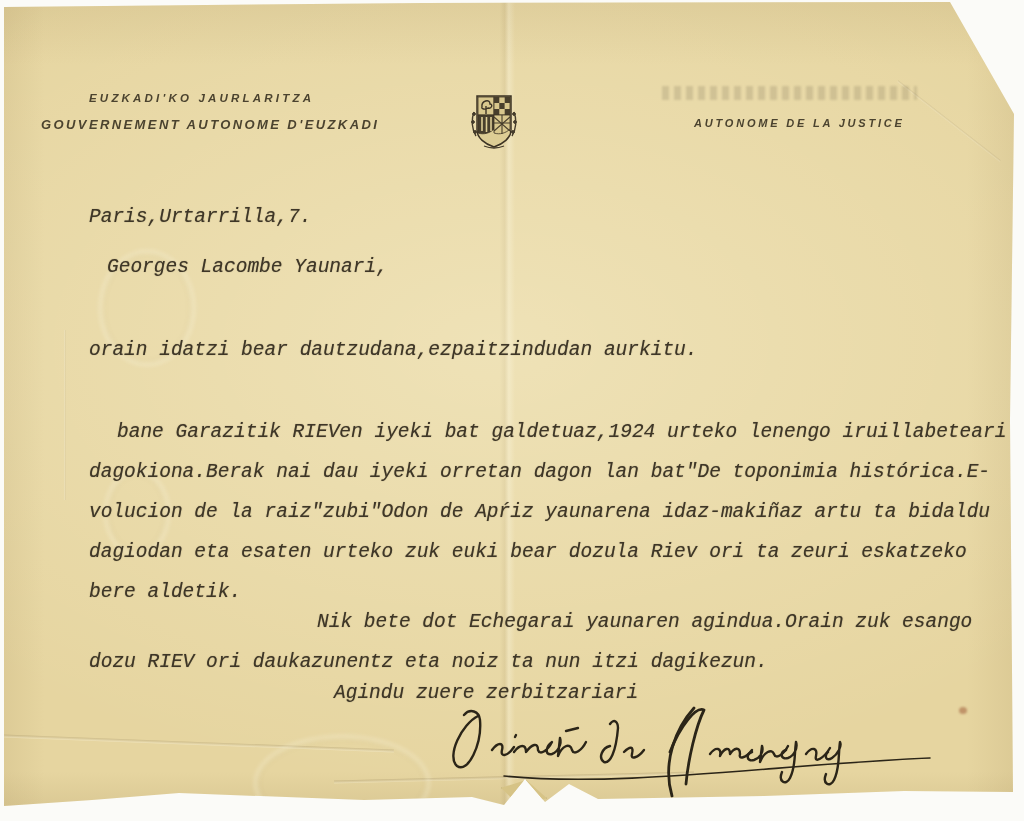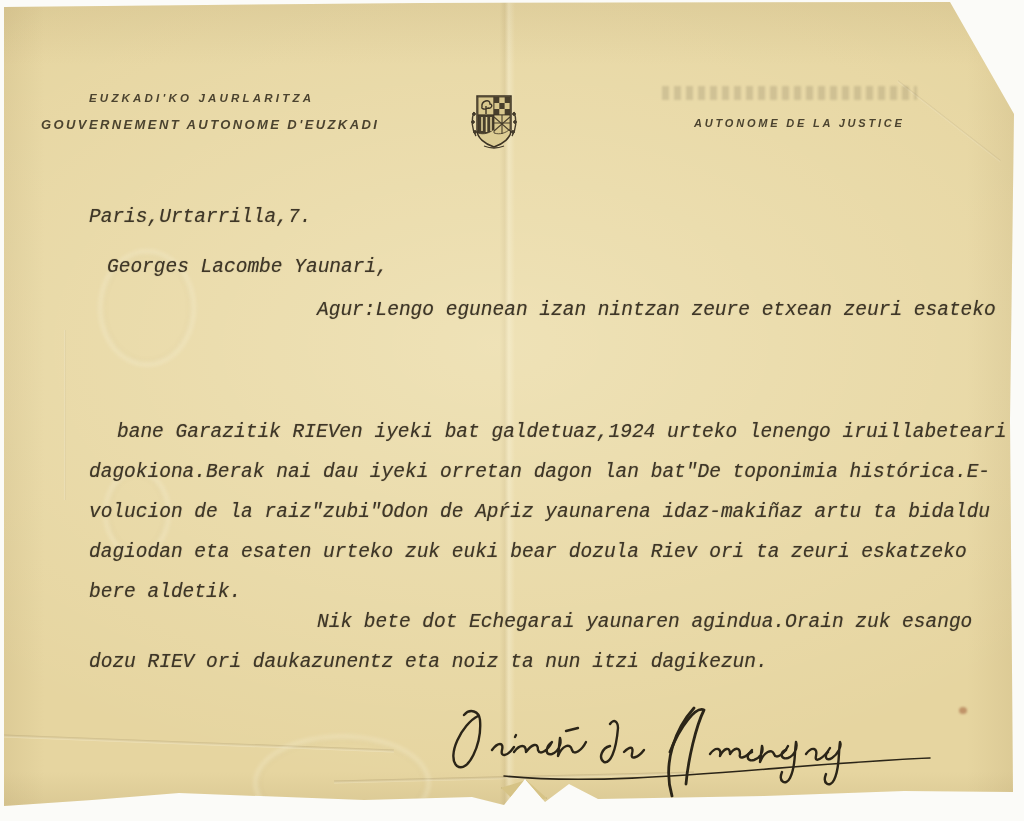--- a/index.html
+++ b/index.html
@@ -144,29 +144,30 @@
           <line x1="24" y1="33" x2="40" y2="33"></line>
       </g>
 
       <path d="M14 56 q10 4 20 0" stroke="#453c2b" fill="none" stroke-width="1.3"></path>
     </svg>
   </div>
 
   <div class="tw l-date">Paris,Urtarrilla,7.</div>
   <div class="tw l-salut">Georges Lacombe Yaunari,</div>
 
-  <div class="tw bl ind19 t0">Agur:Lengo egunean izan nintzan zeure etxean zeuri esateko</div>
+  <div class="tw bl t1">orain idatzi bear dautzudana,ezpaitzindudan aurkitu.</div>
   <div class="tw bl t3">bane Garazitik RIEVen iyeki bat galdetuaz,1924 urteko lenengo iruillabeteari</div>
   <div class="tw bl t4">dagokiona.Berak nai dau iyeki orretan dagon lan bat"De toponimia histórica.E-</div>
   <div class="tw bl t5">volucion de la raiz"zubi"Odon de Apŕiz yaunarena idaz-makiñaz artu ta bidaldu</div>
   <div class="tw bl t6">dagiodan eta esaten urteko zuk euki bear dozula Riev ori ta zeuri eskatzeko</div>
   <div class="tw bl t7">bere aldetik.</div>
   <div class="tw bl ind19 t8">Nik bete dot Echegarai yaunaren agindua.Orain zuk esango</div>
   <div class="tw bl t9">dozu RIEV ori daukazunentz eta noiz ta nun itzi dagikezun.</div>
 
+  <div class="tw l-close">Agindu zuere zerbitzariari</div>
 
   <div class="sig" role="img" aria-label="signature">
     <svg viewBox="0 0 512 106" xmlns="http://www.w3.org/2000/svg">
       <g stroke="#2b2518" fill="none" stroke-width="2.4" stroke-linecap="round" stroke-linejoin="round">
 
         <path d="M46 16 C30 24 14 56 25 66 C36 74 50 44 48 20 C47 11 38 8 32 15"></path>
 
         <path d="M60 50 C66 42 72 42 70 50 C68 58 76 56 82 47"></path>
         <path d="M84 35 l-1 2"></path>
         <path d="M82 52 C88 44 94 44 94 52 C100 44 106 42 106 50 C108 56 116 50 120 42 C114 46 112 56 120 54 C126 52 130 44 128 38 L126 56 C130 46 138 42 140 50 C142 56 150 50 154 42"></path>

